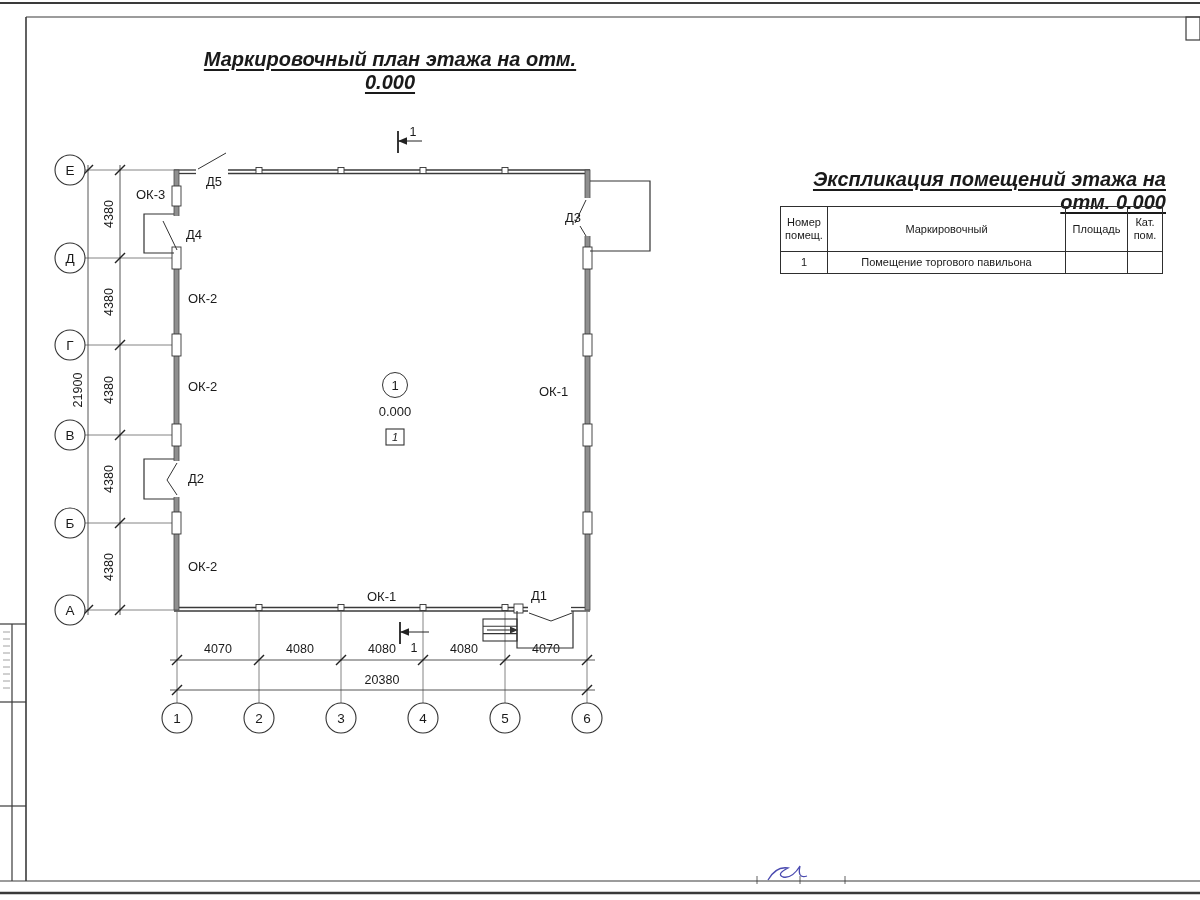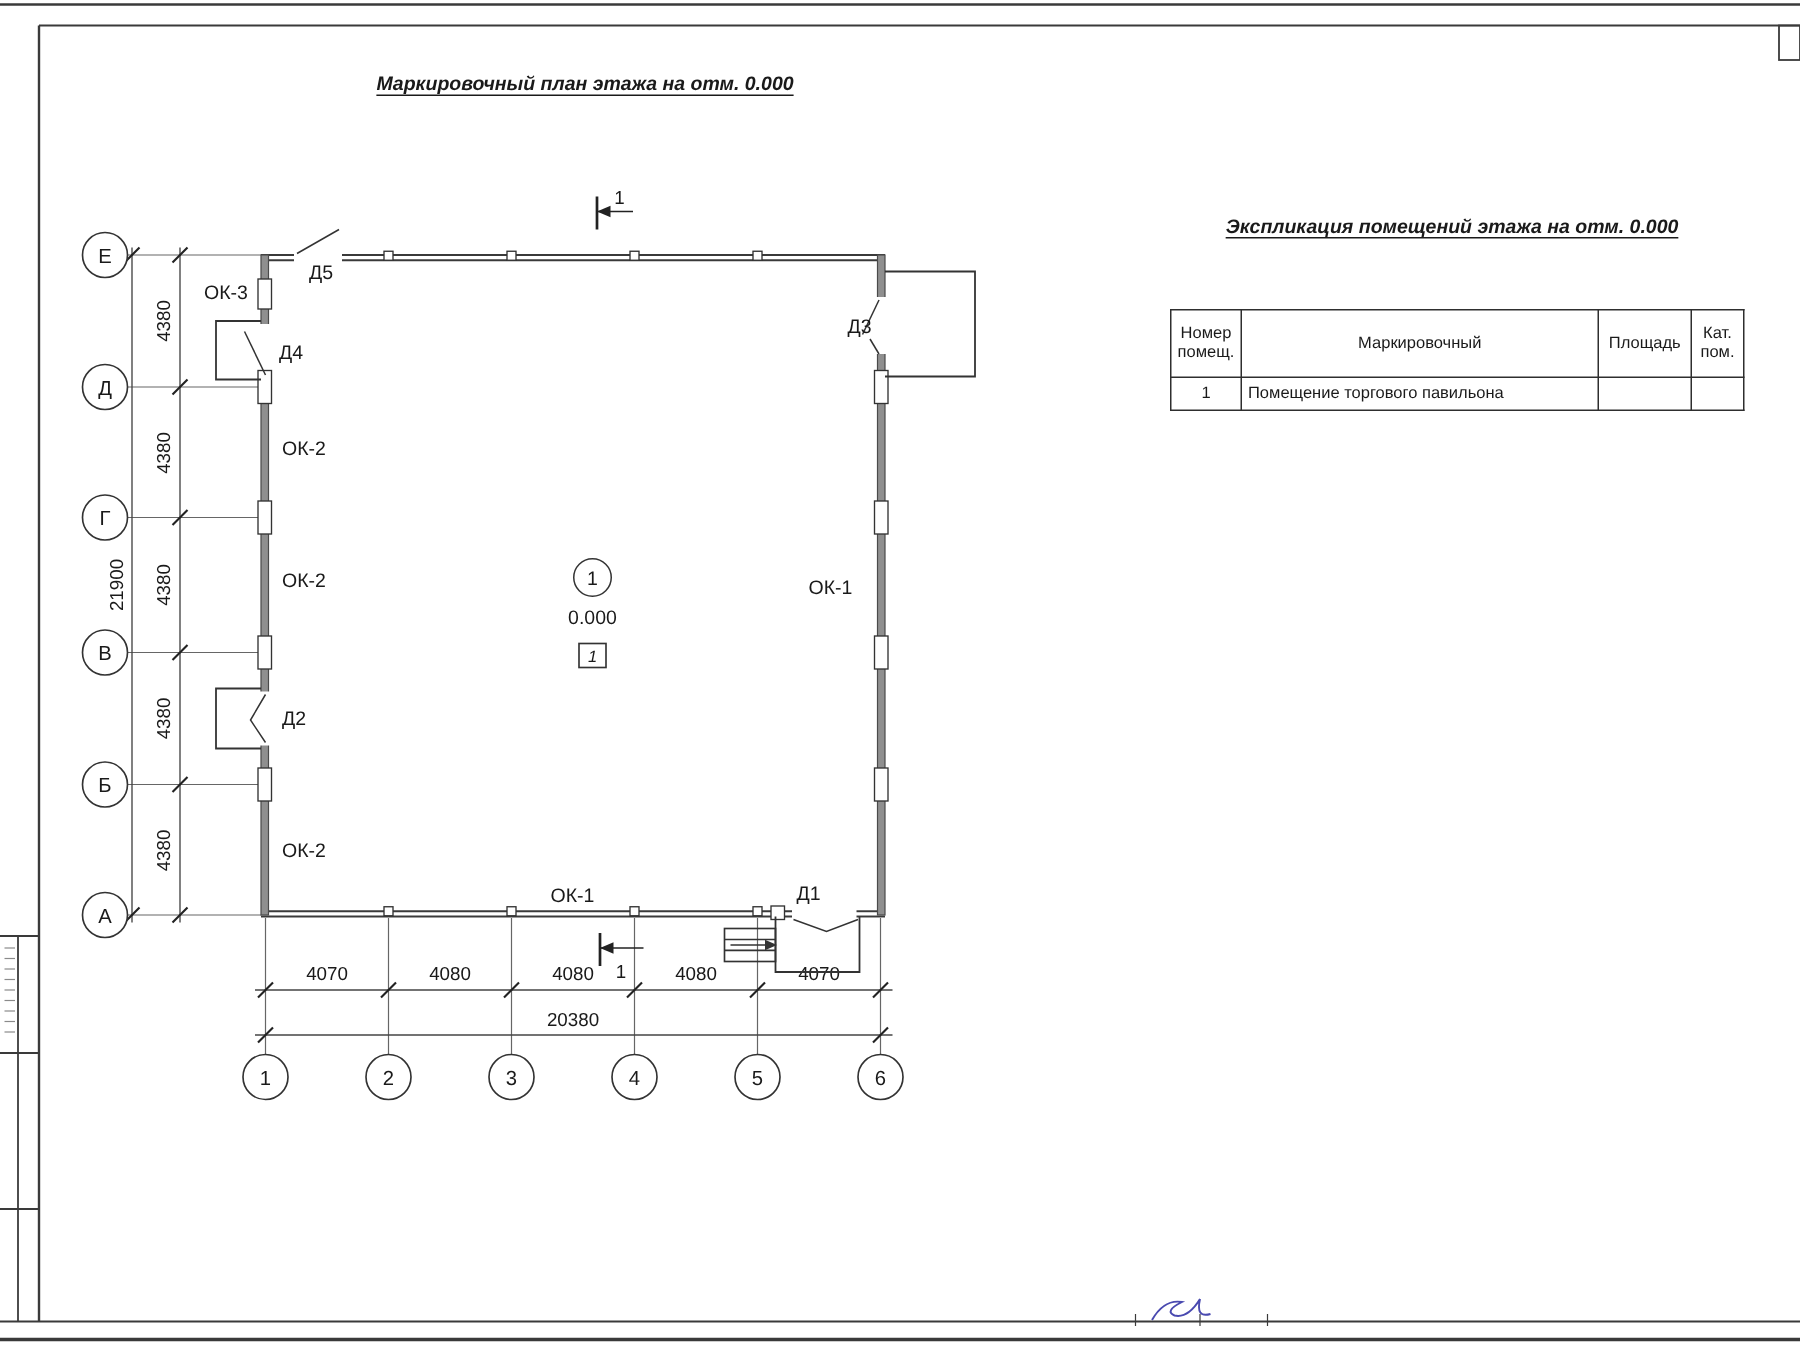--- a/index.html
+++ b/index.html
@@ -4,31 +4,31 @@
 <style>
   html,body{margin:0;padding:0;background:#fff;}
   .sheet{position:relative;width:1200px;height:900px;background:#fff;overflow:hidden;
          font-family:"Liberation Sans",sans-serif;color:#1a1a1a;}
   svg{position:absolute;left:0;top:0;}
   svg text{font-family:"Liberation Sans",sans-serif;fill:#1a1a1a;}
   svg text.dim{font-size:12.5px;}
   svg text.axis{font-size:13.5px;}
   svg text.lbl{font-size:13px;}
   svg text.flitalic{font-style:italic;font-size:11px;}
-  .title{position:absolute;text-align:center;font-style:italic;font-weight:600;font-size:13px;
+  .title{position:absolute;text-align:center;font-style:italic;font-weight:600;font-size:20px;
          text-decoration:underline;text-underline-offset:3px;}
   .main-title{left:180px;top:48px;width:420px;}
-  .table-title{left:770px;top:143px;width:396px;}
+  .table-title{left:770px;top:168px;width:396px;text-align:right;}
   table.expl{position:absolute;left:780px;top:206px;border-collapse:collapse;
              font-size:11px;table-layout:fixed;}
   table.expl td{border:1.2px solid #2e2e2e;padding:0 4px;vertical-align:middle;
                 overflow:hidden;line-height:1.15;}
   table.expl{border:1.6px solid #2e2e2e;}
   td.c{text-align:center;}
-  td.l{text-align:left;padding-left:7px;}
+  td.l{text-align:center;padding-left:7px;}
   tr.hdr td{text-align:center;height:44px;}
   tr.row td{height:21px;}
 </style>
 </head>
 <body>
 
 <div class="sheet">
 
 <svg width="1200" height="900" viewBox="0 0 1200 900">
 

